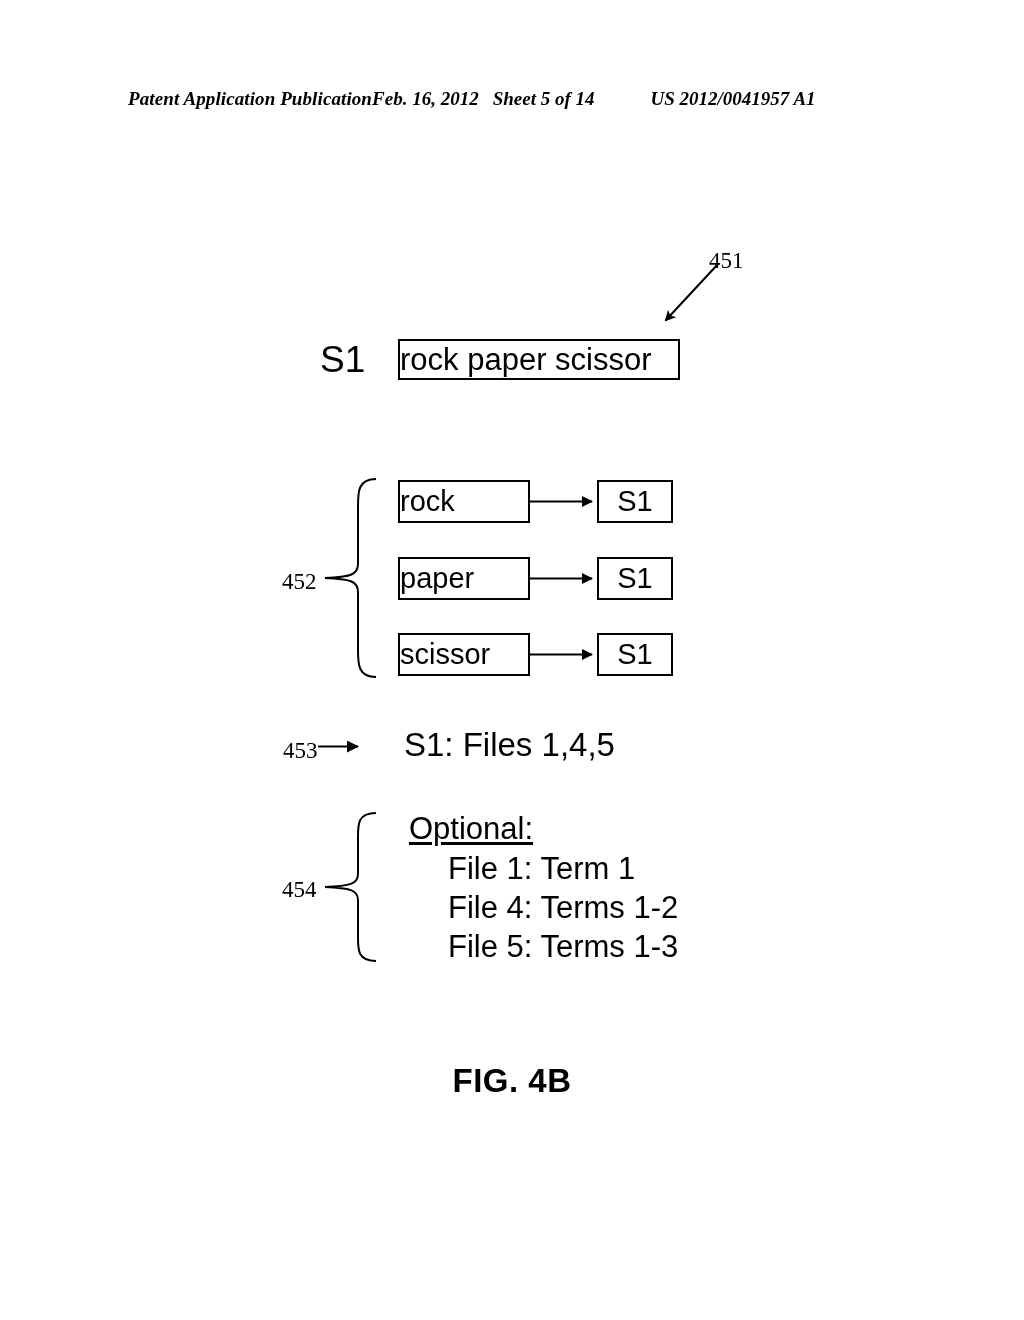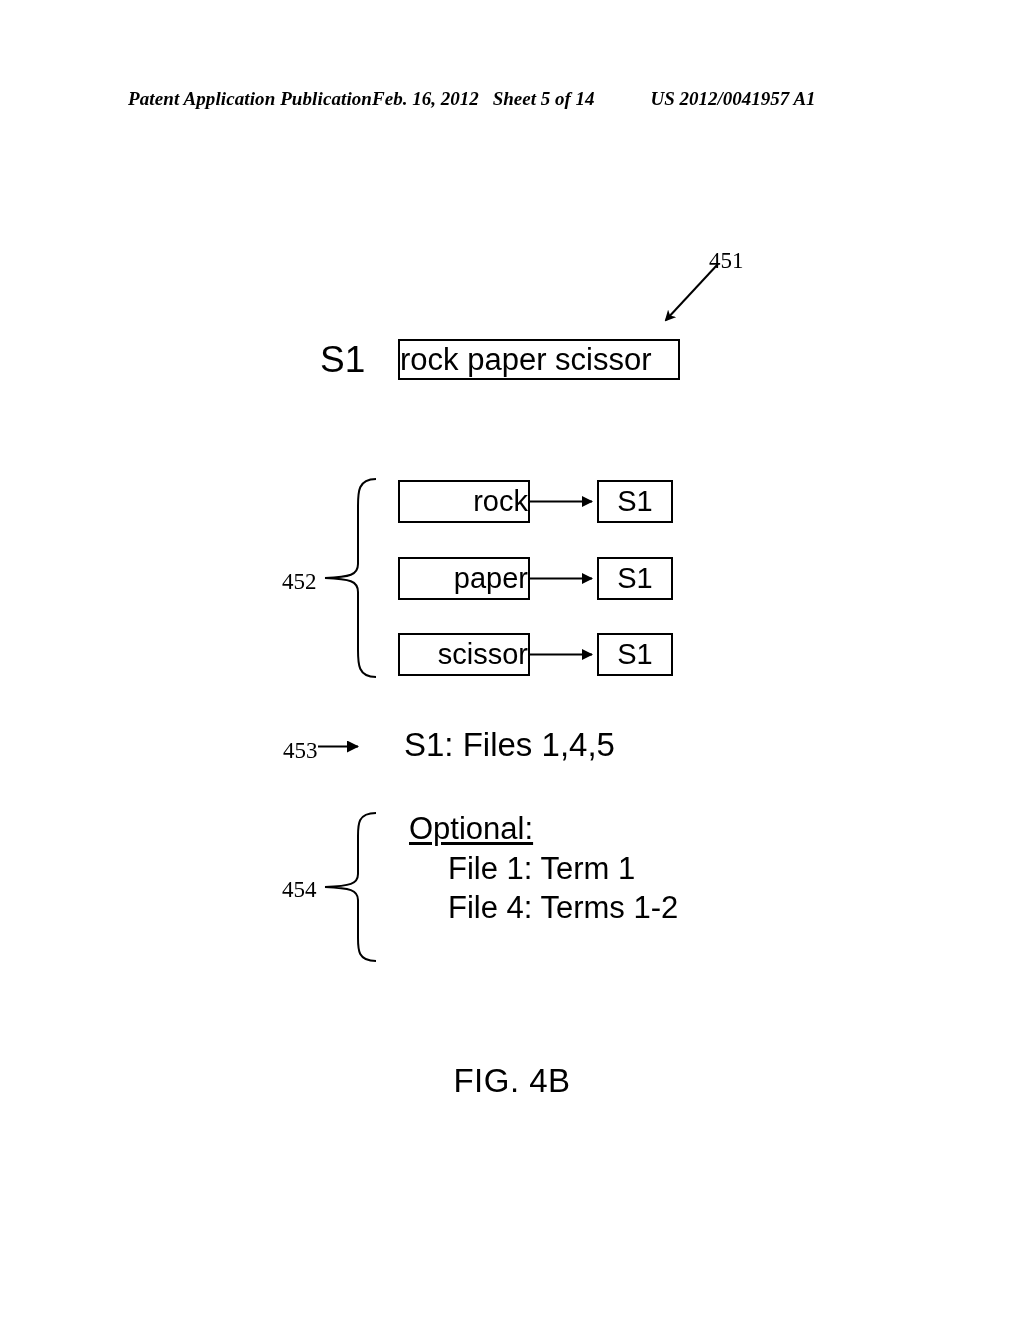--- a/index.html
+++ b/index.html
@@ -94,21 +94,21 @@
   .term-box {
     position: absolute;
     left: 0;
     top: 0;
     width: 132px;
     height: 43px;
     border: 2px solid #000;
     box-sizing: border-box;
     display: flex;
     align-items: center;
-    justify-content: flex-end;
+    justify-content: flex-start;
   }
   .term-box span {
     font-size: 29px;
     line-height: 31px;
     white-space: nowrap;
   }
   .s1-box {
     position: absolute;
     left: 199px;
     top: 0;
@@ -178,21 +178,21 @@
   }
 
   
   .fig-caption {
     position: absolute;
     left: 0;
     top: 1062px;
     width: 1024px;
     text-align: center;
     font-size: 33px;
-    font-weight: normal;
+    font-weight: bold;
     letter-spacing: 0.5px;
   }
 </style>
 </head>
 <body>
 
 <div class="page-header">
   <span class="hdr-pub">Patent Application Publication</span>
   <span class="hdr-date">Feb. 16, 2012</span>
   <span class="hdr-sheet">Sheet 5 of 14</span>
@@ -277,17 +277,18 @@
   <span class="ref-num" id="ref-454" style="left:282px; top:878px;">454</span>
   <svg class="brace" style="left:320px; top:810px;" width="60" height="156">
     <path d="M56,3 C38,3 38,14 38,26 L38,64 C38,74 30,76 5,77
              C30,78 38,80 38,90 L38,128 C38,140 38,151 56,151" fill="none" stroke="#000" stroke-width="2"></path>
   </svg>
 
   <div class="optional-block">
     <div class="optional-title">Optional:</div>
     <div class="optional-item">File 1: Term 1</div>
     <div class="optional-item">File 4: Terms 1-2</div>
+    <div class="optional-item">File 5: Terms 1-3</div>
   </div>
 
   <div class="fig-caption">FIG. 4B</div>
 
 </div>
 
 </body></html>

